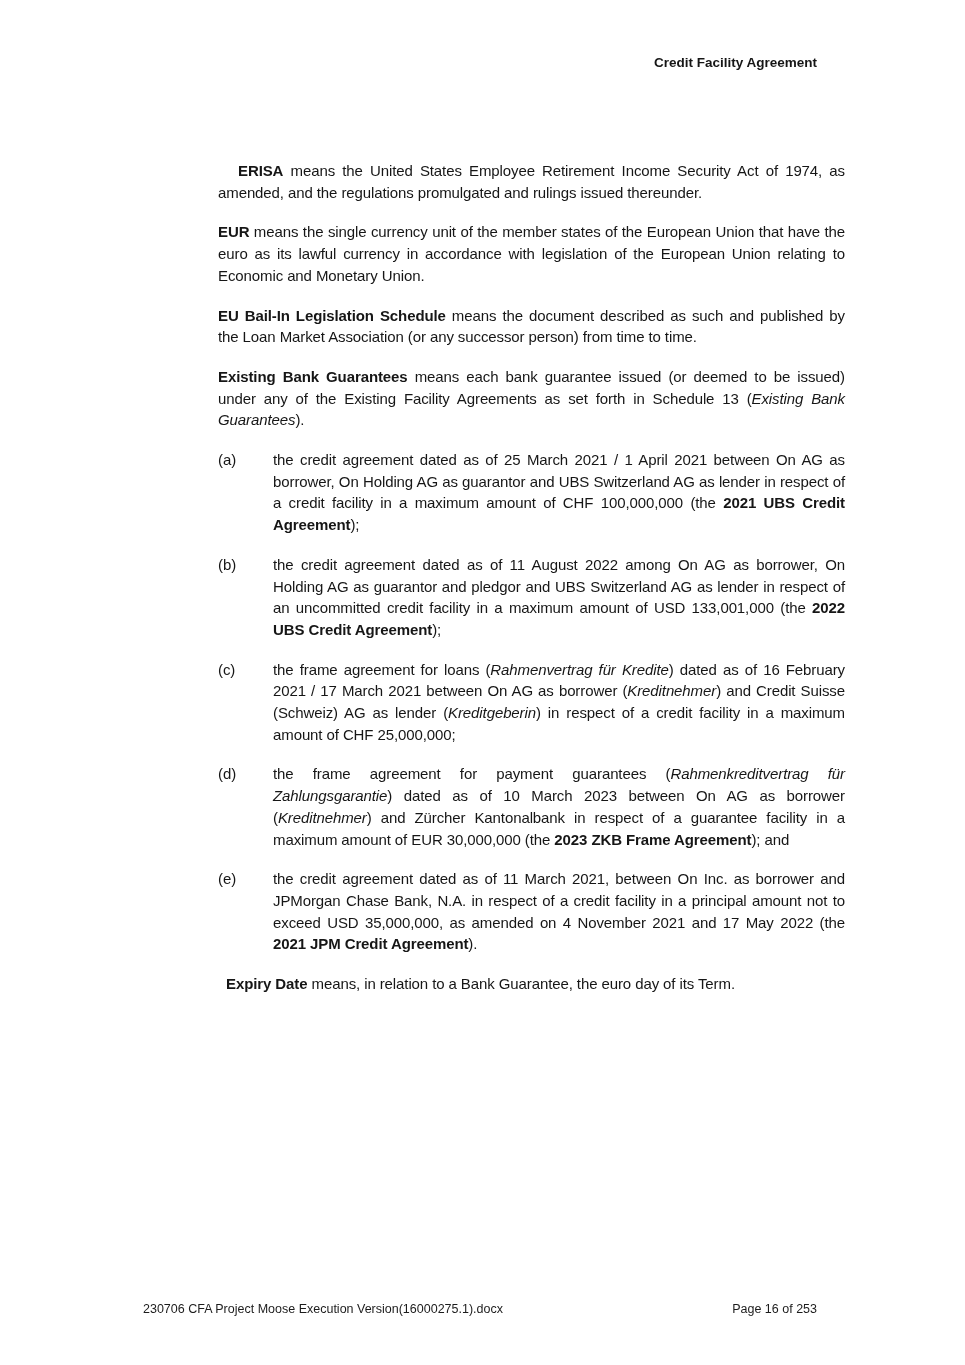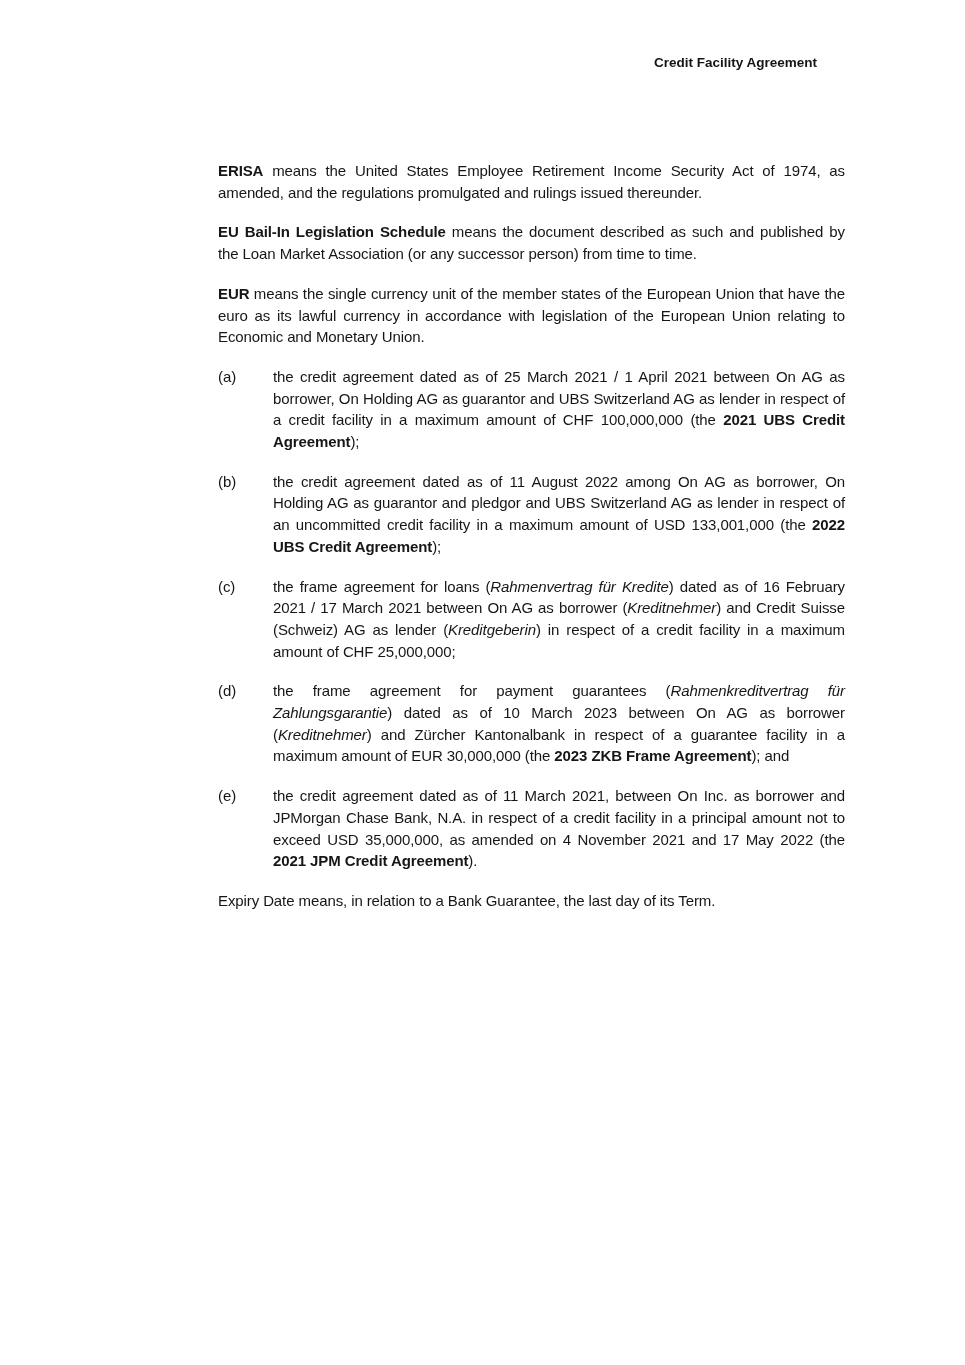--- a/index.html
+++ b/index.html
@@ -53,40 +53,45 @@
 </head>
 <body>
 
 <div class="page">
 
   <div class="header">
     <span>Credit Facility Agreement</span>
   </div>
 
   <div class="content">
-      <p class="para"><span style="font-weight: 700;">ERISA</span><span> means the United States Employee Retirement Income Security Act of 1974, as amended, and the regulations promulgated and rulings issued thereunder.</span></p>
+      <p class="para"><span style="font-weight: 700; margin-left: 20px;">ERISA</span><span> means the United States Employee Retirement Income Security Act of 1974, as amended, and the regulations promulgated and rulings issued thereunder.</span></p>
+      <p class="para"><span style="font-weight: 700;">EUR</span><span> means the single currency unit of the member states of the European Union that have the euro as its lawful currency in accordance with legislation of the European Union relating to Economic and Monetary Union.</span></p>
       <p class="para"><span style="font-weight: 700;">EU Bail-In Legislation Schedule</span><span> means the document described as such and published by the Loan Market Association (or any successor person) from time to time.</span></p>
-      <p class="para"><span style="font-weight: 700;">EUR</span><span> means the single currency unit of the member states of the European Union that have the euro as its lawful currency in accordance with legislation of the European Union relating to Economic and Monetary Union.</span></p>
+      <p class="para"><span style="font-weight: 700;">Existing Bank Guarantees</span><span> means each bank guarantee issued (or deemed to be issued) under any of the Existing Facility Agreements as set forth in Schedule 13 (</span><span style="font-style: italic;">Existing Bank Guarantees</span><span>).</span></p>
       <div class="li">
         <span class="marker">(a)</span>
         <span class="litext"><span>the credit agreement dated as of 25 March 2021 / 1 April 2021 between On AG as borrower, On Holding AG as guarantor and UBS Switzerland AG as lender in respect of a credit facility in a maximum amount of CHF 100,000,000 (the </span><span style="font-weight: 700;">2021 UBS Credit Agreement</span><span>);</span></span>
       </div>
       <div class="li">
         <span class="marker">(b)</span>
         <span class="litext"><span>the credit agreement dated as of 11 August 2022 among On AG as borrower, On Holding AG as guarantor and pledgor and UBS Switzerland AG as lender in respect of an uncommitted credit facility in a maximum amount of USD 133,001,000 (the </span><span style="font-weight: 700;">2022 UBS Credit Agreement</span><span>);</span></span>
       </div>
       <div class="li">
         <span class="marker">(c)</span>
         <span class="litext"><span>the frame agreement for loans (</span><span style="font-style: italic;">Rahmenvertrag für Kredite</span><span>) dated as of 16 February 2021 / 17 March 2021 between On AG as borrower (</span><span style="font-style: italic;">Kreditnehmer</span><span>) and Credit Suisse (Schweiz) AG as lender (</span><span style="font-style: italic;">Kreditgeberin</span><span>) in respect of a credit facility in a maximum amount of CHF 25,000,000;</span></span>
       </div>
       <div class="li">
         <span class="marker">(d)</span>
         <span class="litext"><span>the frame agreement for payment guarantees (</span><span style="font-style: italic;">Rahmenkreditvertrag für Zahlungsgarantie</span><span>) dated as of 10 March 2023 between On AG as borrower (</span><span style="font-style: italic;">Kreditnehmer</span><span>) and Zürcher Kantonalbank in respect of a guarantee facility in a maximum amount of EUR 30,000,000 (the </span><span style="font-weight: 700;">2023 ZKB Frame Agreement</span><span>); and</span></span>
       </div>
       <div class="li">
         <span class="marker">(e)</span>
         <span class="litext"><span>the credit agreement dated as of 11 March 2021, between On Inc. as borrower and JPMorgan Chase Bank, N.A. in respect of a credit facility in a principal amount not to exceed USD 35,000,000, as amended on 4 November 2021 and 17 May 2022 (the </span><span style="font-weight: 700;">2021 JPM Credit Agreement</span><span>).</span></span>
       </div>
-      <p class="para"><span style="font-weight: 400;">Expiry Date</span><span> means, in relation to a Bank Guarantee, the last day of its Term.</span></p>
+      <p class="para"><span style="font-weight: 700; margin-left: 8px;">Expiry Date</span><span> means, in relation to a Bank Guarantee, the euro day of its Term.</span></p>
     </div>
 
+  <div class="footer">
+    <span>230706 CFA Project Moose Execution Version(16000275.1).docx</span>
+    <span>Page 16 of 253</span>
+  </div>
 
 </div>
 
 </body></html>

